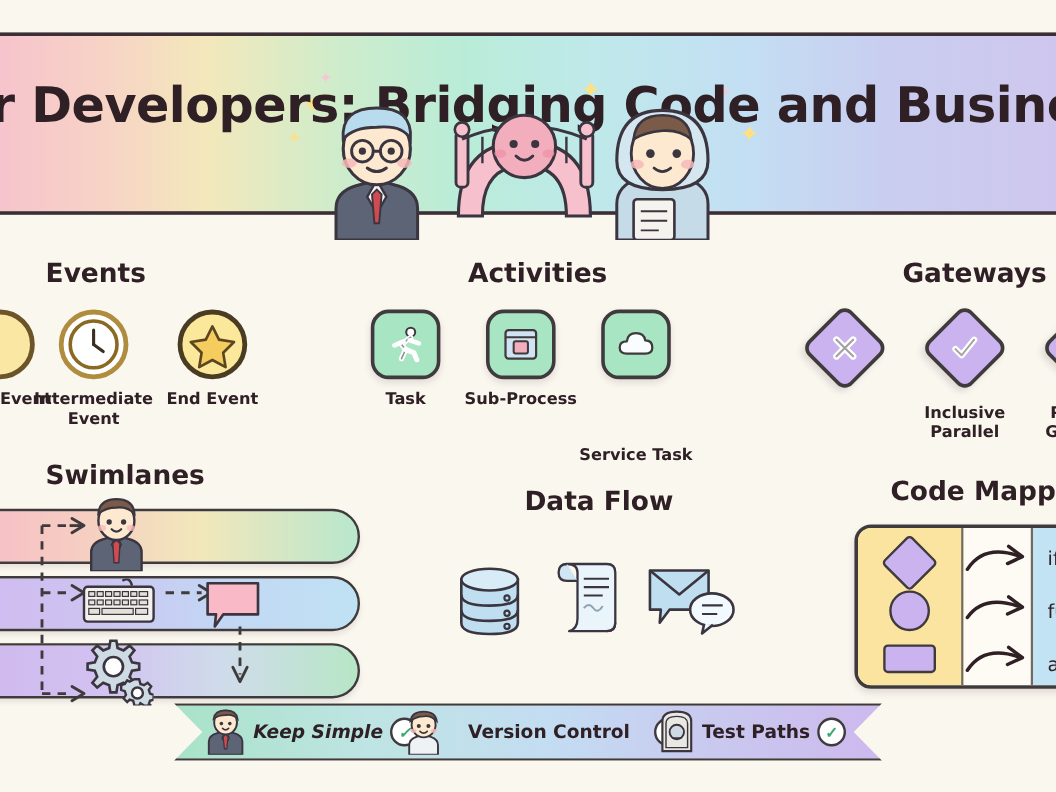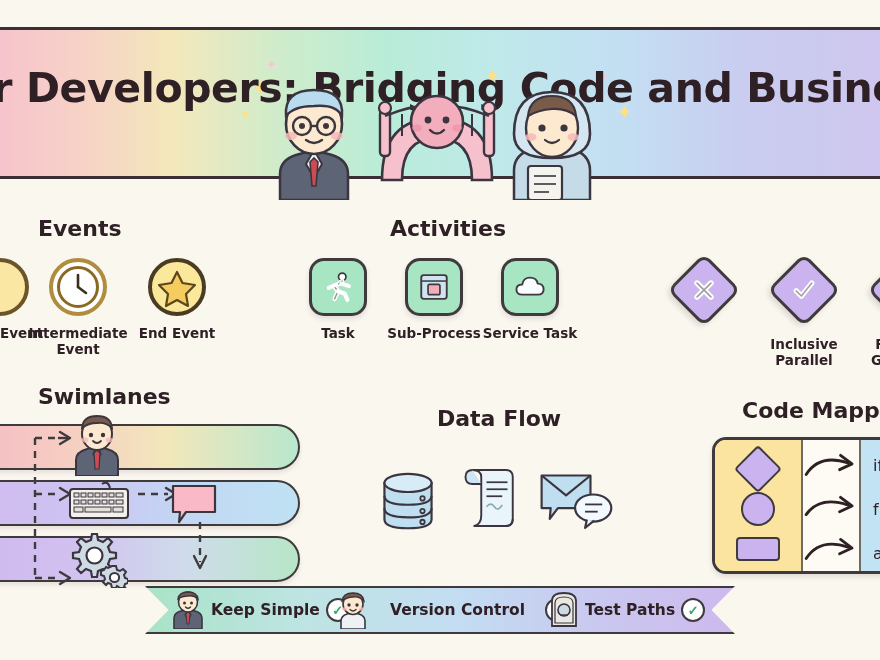--- a/index.html
+++ b/index.html
@@ -241,29 +241,30 @@
     <div class="act-box">
       <svg viewBox="0 0 40 40" width="34" height="34">
         <rect x="5" y="6" width="30" height="28" rx="3" fill="#cfe3f2" stroke="#3f3b3d" stroke-width="2.2"></rect>
         <line x1="5" y1="13" x2="35" y2="13" stroke="#3f3b3d" stroke-width="1.8"></line>
         <rect x="13" y="17" width="14" height="12" rx="2" fill="#f3aebd" stroke="#3f3b3d" stroke-width="2"></rect>
       </svg>
     </div>
     <div class="lbl">Sub-Process</div>
   </div>
 
-  <div class="cell" style="left:475px;top:258px;">
+  <div class="cell" style="left:475px;top:258px;gap:46px;">
     <div class="act-box">
       <svg viewBox="0 0 40 40" width="34" height="34">
         <path d="M11 29 Q4 29 4 23 Q4 17 11 17 Q12 9 20 9 Q28 9 29 16 Q36 16 36 23 Q36 29 29 29 Z" fill="#fafdff" stroke="#3f3b3d" stroke-width="2.2" stroke-linejoin="round"></path>
       </svg>
     </div>
     <div class="lbl">Service Task</div>
   </div>
 
+  <div class="sec-title" style="left:752px;top:216px;">Gateways</div>
 
   <div class="cell" style="left:649px;top:253px;">
     <div class="gw-wrap">
       <div class="gw">
         <div class="gw-inner">
           <svg viewBox="0 0 30 30" width="26" height="26">
             <path d="M7 7 L23 23 M23 7 L7 23" stroke="#fff" stroke-width="6.4" stroke-linecap="round"></path>
             <path d="M7 7 L23 23 M23 7 L7 23" stroke="#4a4347" stroke-width="2" stroke-linecap="round" opacity=".5"></path>
           </svg>
         </div>
@@ -427,21 +428,21 @@
     <div class="cm-right">
       <div class="cm-code" style="top:16px;">if/else</div>
       <div class="cm-code" style="top:60px;">function</div>
       <div class="cm-code" style="top:104px;">await</div>
     </div>
   </div>
 
   <div class="ribbon">
     <div class="ribbon-body"></div>
 
-    <div class="tip-item" style="left:26px;">
+    <div class="tip-item" style="left:26px;font-style:italic;">
       <svg width="34" height="38" viewBox="0 0 34 38">
         <path d="M3 38 L3 27 Q3 22 10 20 L17 18 L24 20 Q31 22 31 27 L31 38 Z" fill="#5d6475" stroke="#3b3540" stroke-width="1.6"></path>
         <path d="M17 18 L14 24 L17 29 L20 24 Z" fill="#f2f3f5" stroke="#3b3540" stroke-width="1.2"></path>
         <path d="M15 23 L17 21 L19 23 L18 33 L16 33 Z" fill="#cf4b52" stroke="#3b3540" stroke-width="1"></path>
         <ellipse cx="17" cy="11" rx="9.5" ry="10" fill="#fce9cf" stroke="#3b3540" stroke-width="1.6"></ellipse>
         <path d="M7 8 Q8 1 17 1 Q26 1 27 8 Q23 4 17 5 Q11 5 7 8 Z" fill="#7a5a48" stroke="#3b3540" stroke-width="1.4"></path>
         <circle cx="13.5" cy="12" r="1.5" fill="#3b3540"></circle>
         <circle cx="20.5" cy="12" r="1.5" fill="#3b3540"></circle>
         <path d="M14.5 16 Q17 18.5 19.5 16" fill="none" stroke="#3b3540" stroke-width="1.4" stroke-linecap="round"></path>
       </svg>

